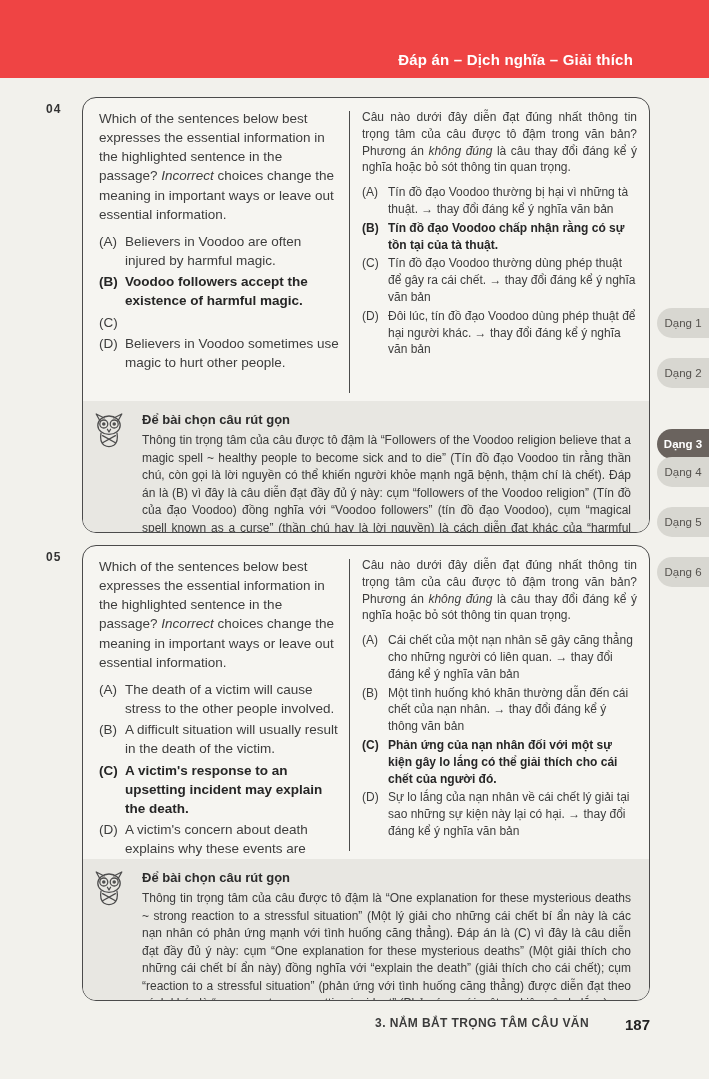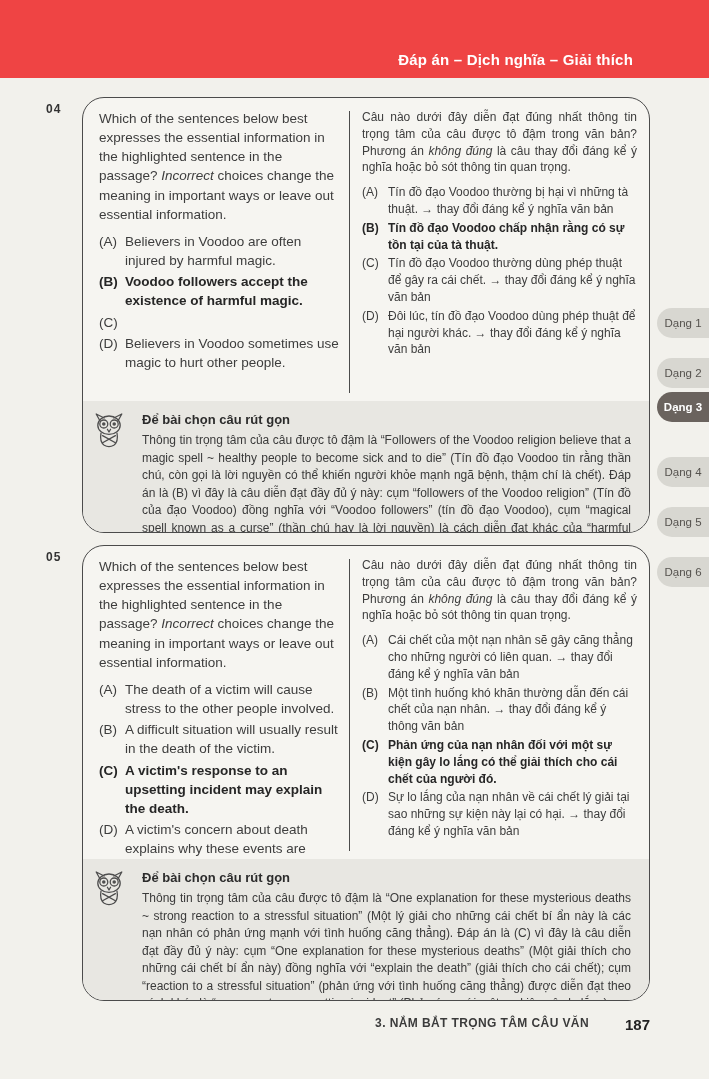--- a/index.html
+++ b/index.html
@@ -17,21 +17,21 @@
   }
   .header-band .title{
     color:#ffffff;font-weight:bold;font-size:15px;letter-spacing:.2px;
   }
   .qnum{
     position:absolute;left:46px;width:30px;text-align:left;
     font-weight:bold;font-size:12px;color:#333;letter-spacing:1px;
   }
   .qbox{
     position:absolute;left:82px;width:568px;box-sizing:border-box;
-    border:1.5px solid #4b4b4b;border-radius:22px;
+    border:1.5px solid #4b4b4b;border-radius:14px;
     background:#f6f5f1;overflow:hidden;
     display:flex;flex-direction:column;
   }
   .qcols{
     display:flex;box-sizing:border-box;
     padding:11px 12px 4px 16px;overflow:hidden;flex:0 0 auto;
   }
   .col-en{width:250px;flex:0 0 auto;padding-right:8px;box-sizing:border-box;}
   .vdivider{width:1px;background:#4b4b4b;margin:2px 0 4px 0;flex:0 0 auto;}
   .col-vi{flex:1;padding-left:12px;box-sizing:border-box;}
@@ -202,21 +202,21 @@
     </div>
     <div class="note-text">
       <div class="note-title">Để bài chọn câu rút gọn</div>
       <p class="note-body">Thông tin trọng tâm của câu được tô đậm là “One explanation for these mysterious deaths ~ strong reaction to a stressful situation” (Một lý giải cho những cái chết bí ẩn này là các nạn nhân có phản ứng mạnh với tình huống căng thẳng). Đáp án là (C) vì đây là câu diễn đạt đầy đủ ý này: cụm “One explanation for these mysterious deaths” (Một giải thích cho những cái chết bí ẩn này) đồng nghĩa với “explain the death” (giải thích cho cái chết); cụm “reaction to a stressful situation” (phản ứng với tình huống căng thẳng) được diễn đạt theo cách khác là “response to an upsetting incident” (Phản ứng với một sự kiện gây lo lắng).</p>
     </div>
   </div>
 </div>
 
 <div class="side-tab" style="top:308px;">Dạng 1</div>
 <div class="side-tab" style="top:358px;">Dạng 2</div>
-<div class="side-tab active" style="top:392px;">Dạng 3</div>
+<div class="side-tab active" style="top:429px;">Dạng 3</div>
 <div class="side-tab" style="top:457px;">Dạng 4</div>
 <div class="side-tab" style="top:507px;">Dạng 5</div>
 <div class="side-tab" style="top:557px;">Dạng 6</div>
 
 <div class="footer">
   <span class="section">3. NẮM BẮT TRỌNG TÂM CÂU VĂN</span>
   <span class="pageno">187</span>
 </div>
 
 </body></html>

